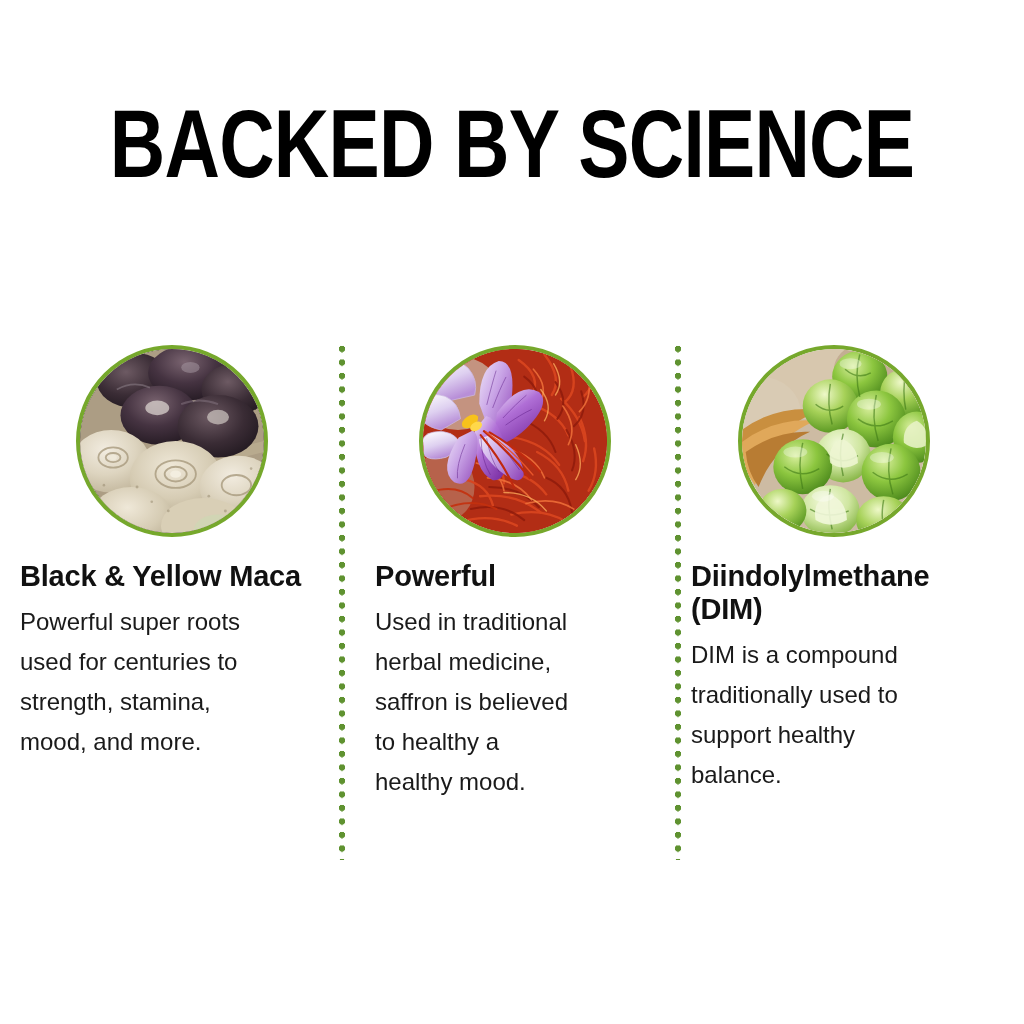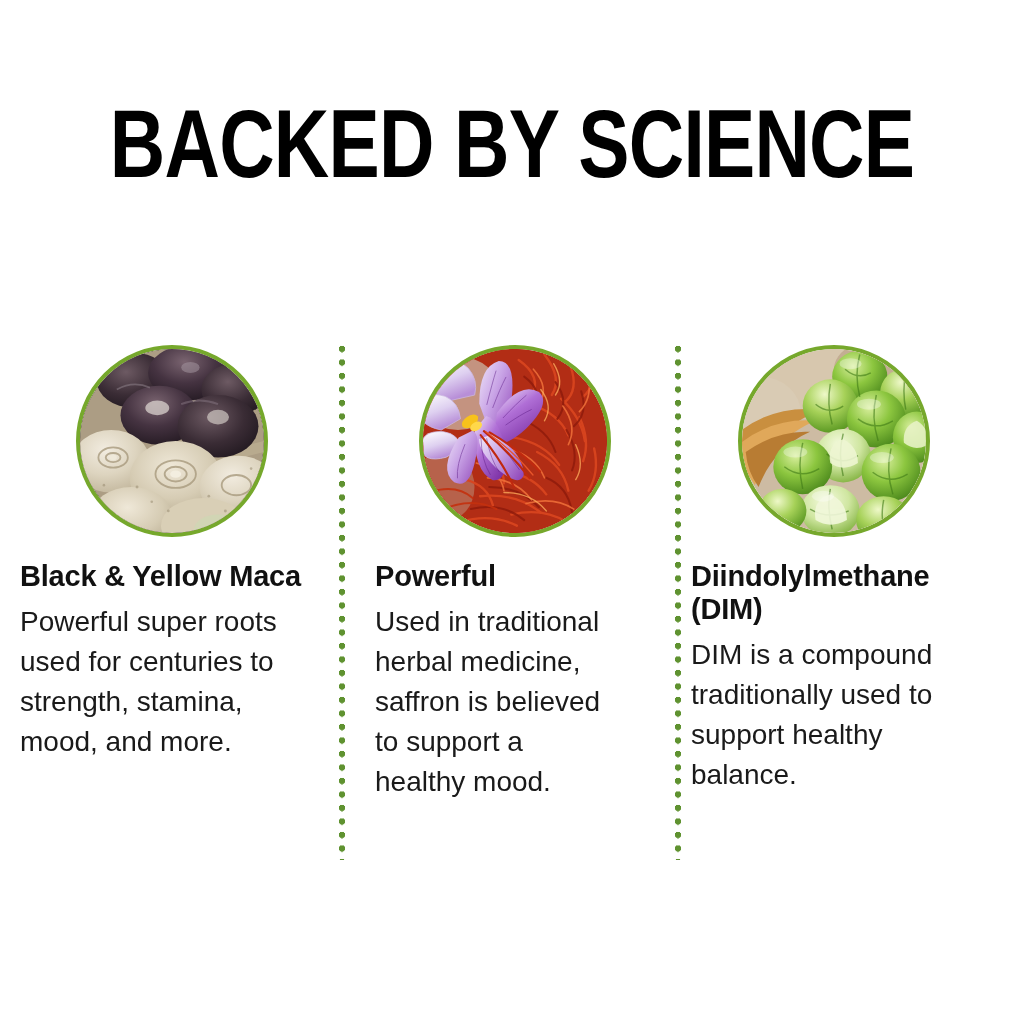--- a/index.html
+++ b/index.html
@@ -86,21 +86,21 @@
     font-weight: bold;
     font-size: 29px;
     line-height: 33px;
     color: #111111;
     letter-spacing: -0.2px;
   }
   .card-title .t2 { display: block; }
 
   .card-body {
     margin-top: 9px;
-    font-size: 28px;
+    font-size: 24px;
     line-height: 40px;
     color: #1a1a1a;
     font-weight: 400;
   }
   .card-body .ln { display: block; white-space: nowrap; }
 
   
   .divider {
     position: absolute;
     top: 345px;
@@ -340,21 +340,21 @@
           </g>
         </svg>
       </div>
       <div class="card-title">
         <span>Powerful</span>
       </div>
       <div class="card-body">
         <span class="ln">Used in traditional</span>
         <span class="ln">herbal medicine,</span>
         <span class="ln">saffron is believed</span>
-        <span class="ln">to support a</span>
+        <span class="ln">to healthy a</span>
         <span class="ln">healthy mood.</span>
       </div>
     </div>
 
     <div class="col col-3">
       <div class="circle-wrap">
         <svg viewBox="0 0 200 200" preserveAspectRatio="xMidYMid slice">
           <defs>
             <clipPath id="cBr">
                 <circle cx="100" cy="100" r="100"></circle>

